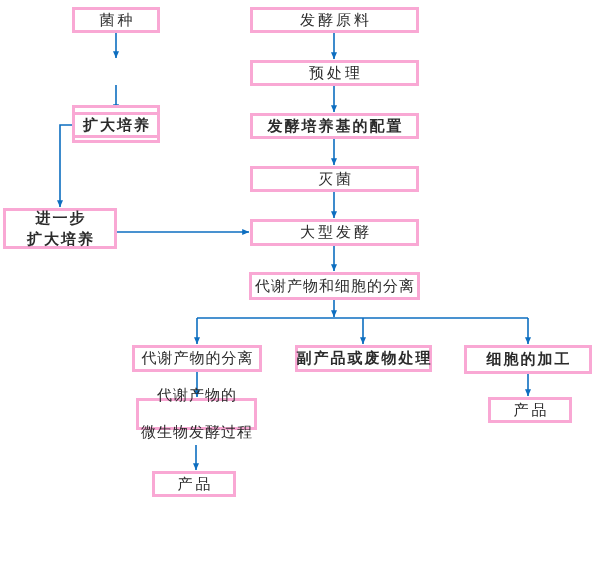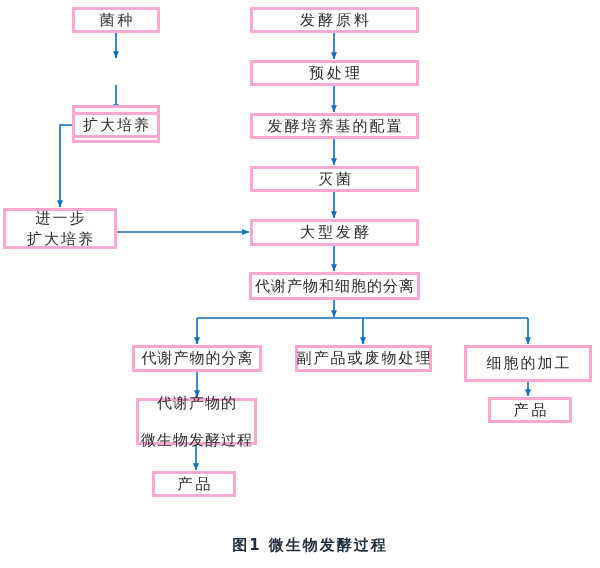--- a/index.html
+++ b/index.html
@@ -31,21 +31,21 @@
     justify-content: center;
     text-align: center;
     color: #2b2b2b;
     font-size: 15px;
     line-height: 21px;
     letter-spacing: 3px;
     text-indent: 3px; 
     white-space: nowrap;
   }
   .node.ls-tight { letter-spacing: 1px; text-indent: 1px; text-align: center; }
-  .node.ls-mid   { letter-spacing: 2px; text-indent: 2px; }
+  .node.ls-mid   { letter-spacing: 2px; text-indent: 2px; font-weight: bold; }
   #caption {
     position: absolute;
     left: 20px;
     top: 536px;
     width: 580px;
     text-align: center;
     color: #1f2d3d;
     font-size: 15px;
     font-weight: 600;
     letter-spacing: 2px;
@@ -125,32 +125,31 @@
   </div>
 
   <div class="node ls-mid" style="left:295px; top:345px; width:137px; height:27px;">
     <span>副产品或废物处理</span>
   </div>
 
   <div class="node ls-tight" style="left:132px; top:345px; width:130px; height:27px;">
     <span>代谢产物的分离</span>
   </div>
 
-  <div class="node ls-mid" style="left:464px; top:345px; width:128px; height:37px;">
+  <div class="node ls-mid" style="left:464px; top:345px; width:128px; height:29px;">
     <span>细胞的加工</span>
   </div>
 
-  <div class="node ls-tight" style="left:136px; top:398px; width:121px; height:47px;gap:16px;">
+  <div class="node ls-tight" style="left:136px; top:398px; width:121px; height:32px;gap:16px;">
     <span>代谢产物的</span>
     <span>微生物发酵过程</span>
   </div>
 
   <div class="node" style="left:488px; top:397px; width:84px; height:26px;">
     <span>产品</span>
   </div>
 
   <div class="node" style="left:152px; top:471px; width:84px; height:26px;">
     <span>产品</span>
   </div>
 
-  <div id="caption">图1 微生物发酵过程</div>
 
 </div>
 
 </body></html>

